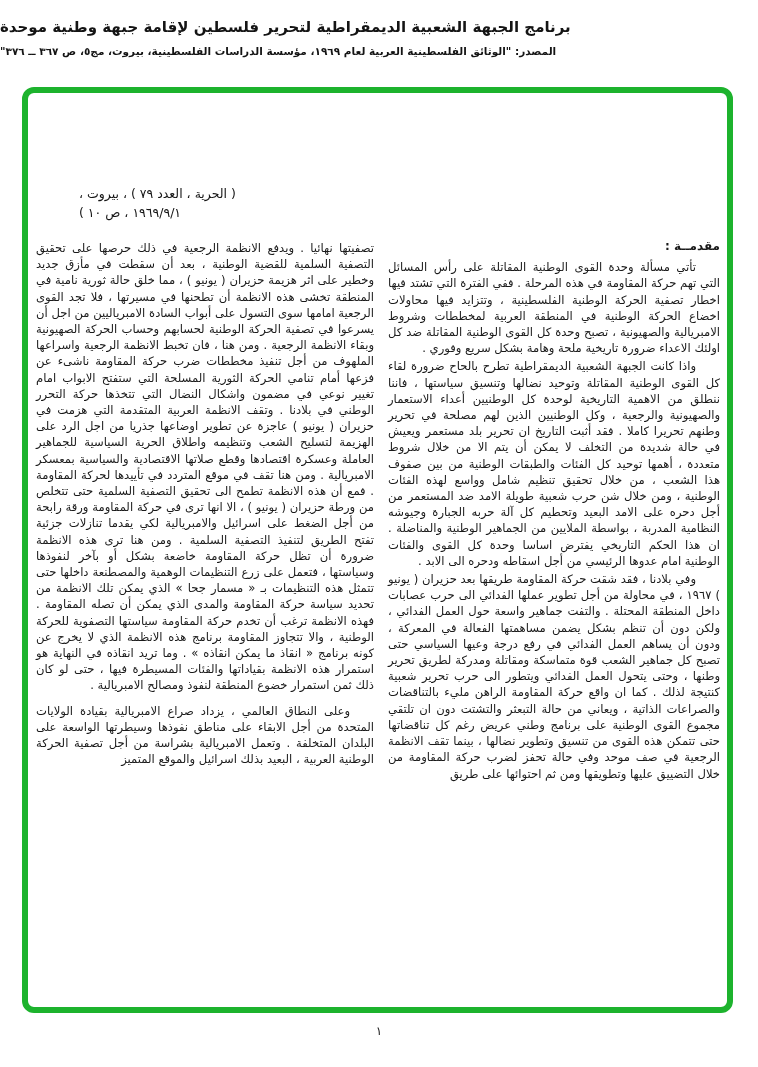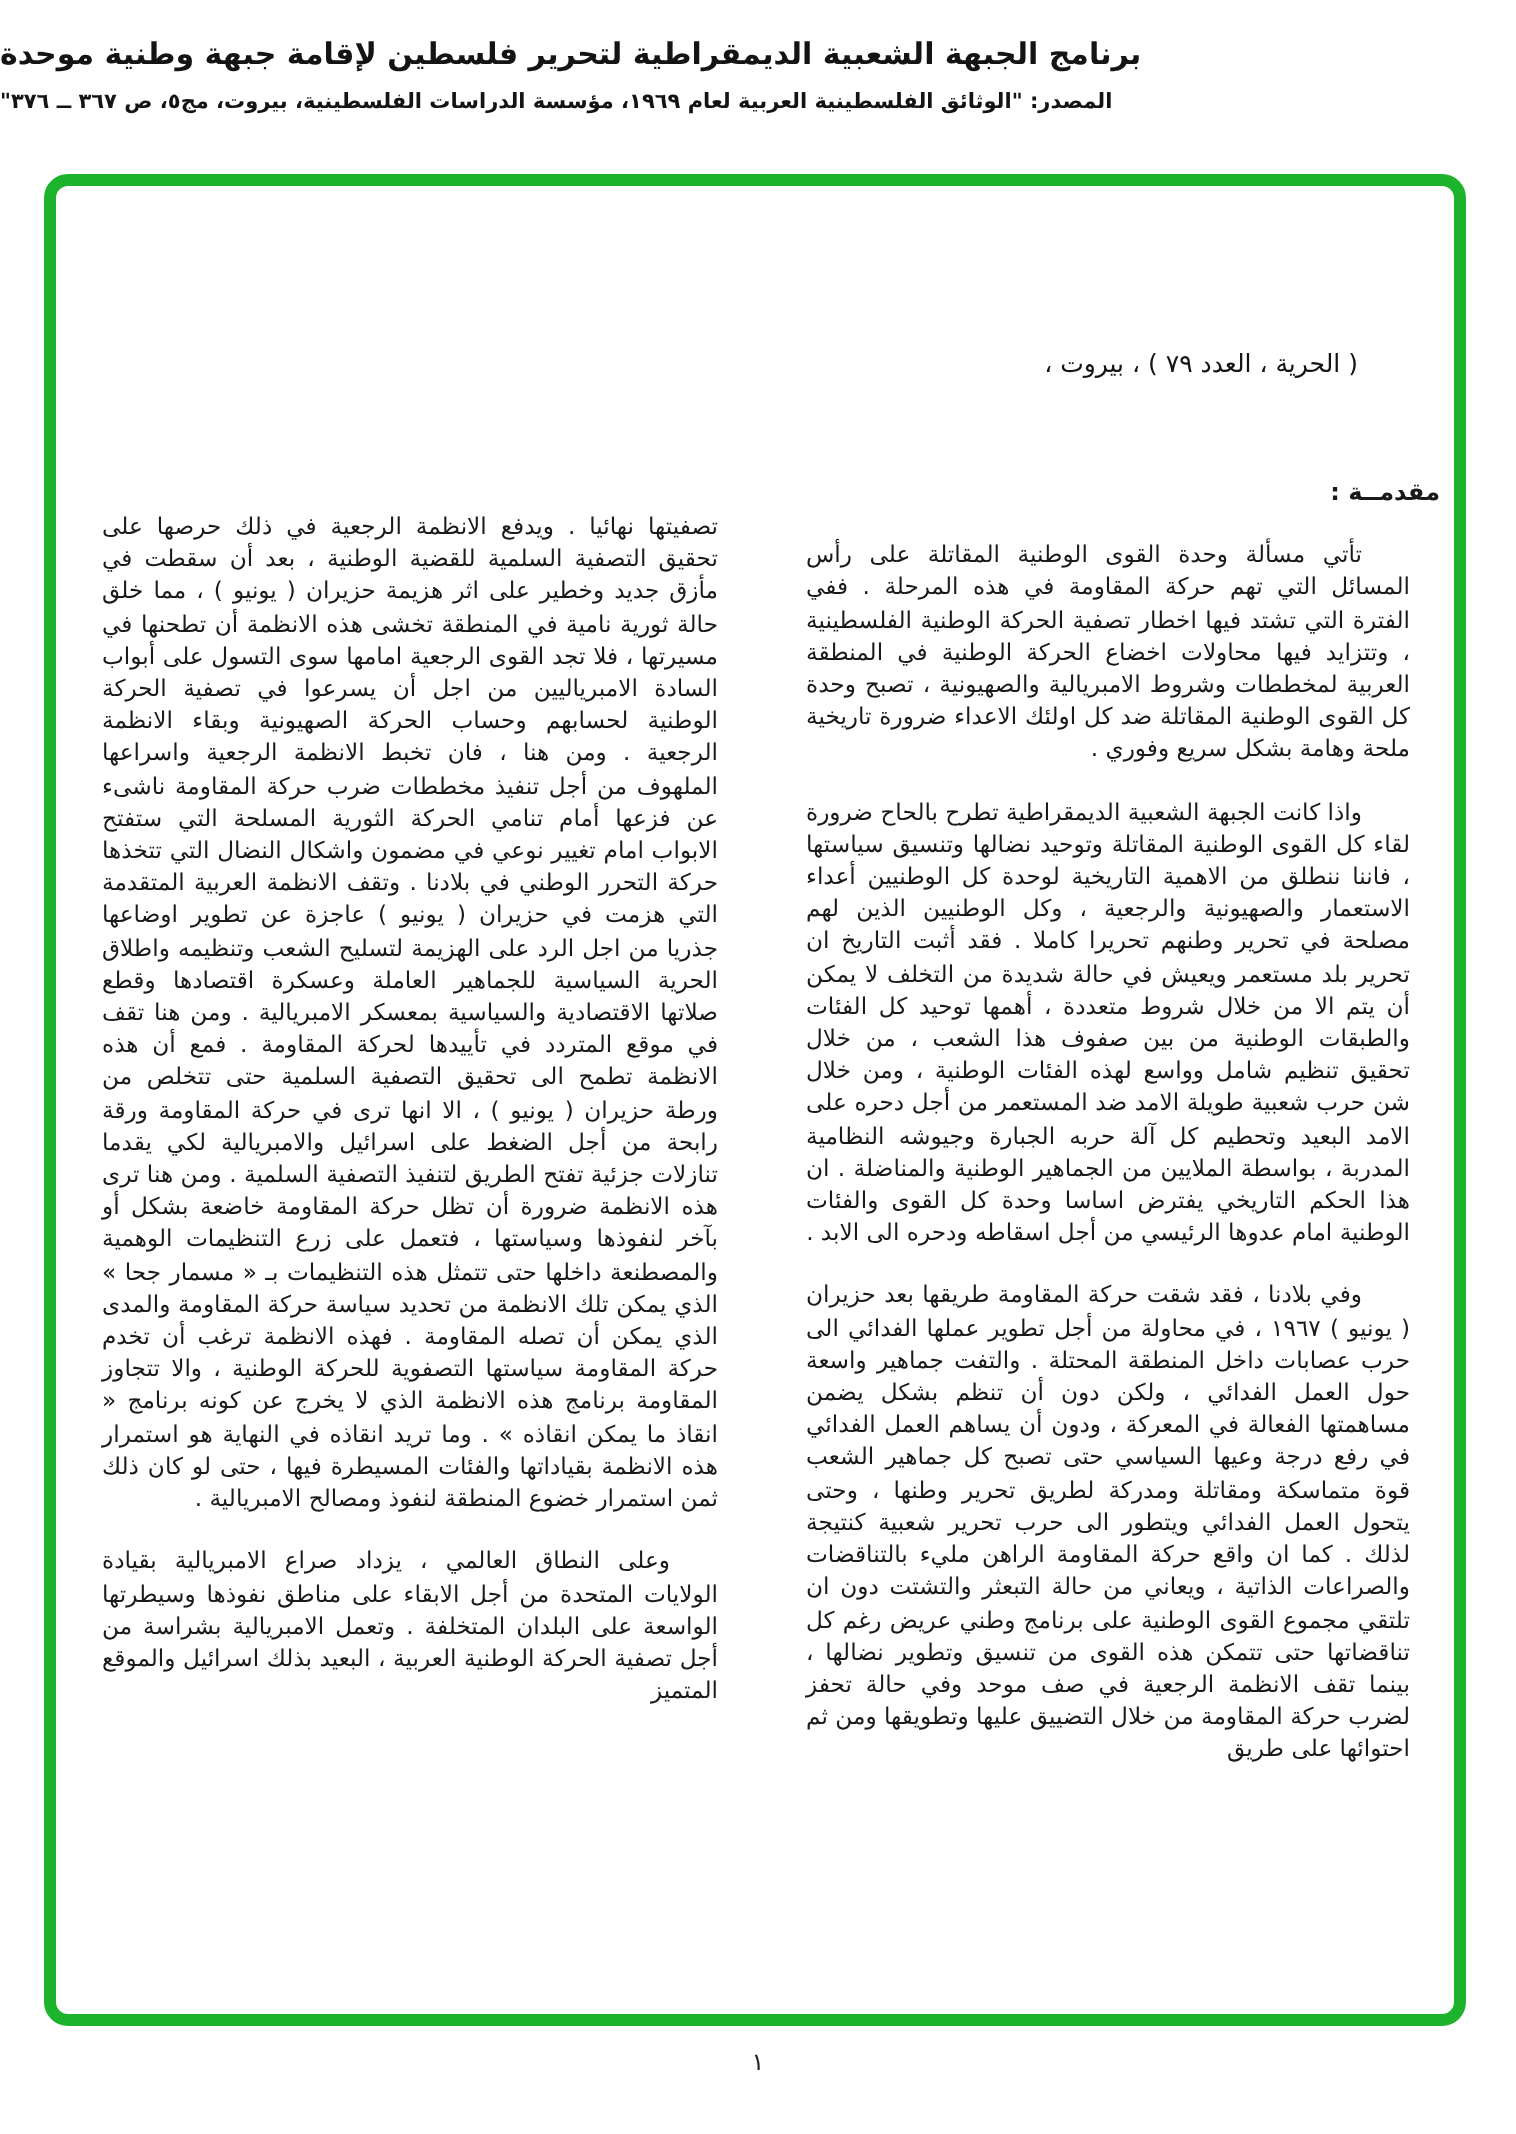--- a/index.html
+++ b/index.html
@@ -15,33 +15,33 @@
     position:absolute; left:22px; top:87px; width:711px; height:926px;
     box-sizing:border-box; border:6px solid #1db32d; border-radius:12px;
     background:transparent;
   }
 
   .doc-title {
     position:absolute; top:122px; left:79px; width:600px; text-align:center;
     direction:rtl; font-weight:bold; font-size:13.5px; line-height:20px;
   }
   .doc-citation {
-    position:absolute; top:172px; left:79px; width:600px; text-align:right;
+    position:absolute; top:184px; left:79px; width:600px; text-align:left;
     direction:rtl; font-size:12.5px; line-height:19px;
   }
 
   .col {
     position:absolute; direction:rtl; text-align:justify;
     font-size:11.6px; line-height:16.2px; color:#1a1a1a;
   }
   .col-right { left:388px; top:238px; width:332px; }
   .col-left  { left:36px;  top:240px; width:338px; }
 
   .sec-heading { font-weight:bold; font-size:12px; margin:0 0 5px 0; }
-  .para { margin:15px; }
+  .para { margin:0; }
   .para.indent { text-indent:24px; }
   .para + .para { margin-top:2px; }
   .para.gap { margin-top:9px; }
 
   .page-number { position:absolute; top:1024px; left:0; width:758px; text-align:center; font-size:12px; color:#222; }
 </style>
 </head>
 <body>
 
 <div class="page">
@@ -49,20 +49,21 @@
   <div class="top-header">
     <div class="header-title">برنامج الجبهة الشعبية الديمقراطية لتحرير فلسطين لإقامة جبهة وطنية موحدة</div>
     <div class="header-source">المصدر: "الوثائق الفلسطينية العربية لعام ١٩٦٩، مؤسسة الدراسات الفلسطينية، بيروت، مج٥، ص ٣٦٧ ــ ٣٧٦"</div>
   </div>
 
   <div class="frame" style="border-color: rgb(29, 179, 45);"></div>
 
 
   <div class="doc-citation">
     <div>( الحرية ، العدد ٧٩ ) ، بيروت ،</div>
+    <div>١٩٦٩/٩/١ ، ص ١٠ )</div>
   </div>
 
   <div class="col col-right">
     <h3 class="sec-heading">مقدمــة :</h3>
     <p class="para indent">تأتي مسألة وحدة القوى الوطنية المقاتلة على رأس المسائل التي تهم حركة المقاومة في هذه المرحلة . ففي الفترة التي تشتد فيها اخطار تصفية الحركة الوطنية الفلسطينية ، وتتزايد فيها محاولات اخضاع الحركة الوطنية في المنطقة العربية لمخططات وشروط الامبريالية والصهيونية ، تصبح وحدة كل القوى الوطنية المقاتلة ضد كل اولئك الاعداء ضرورة تاريخية ملحة وهامة بشكل سريع وفوري .</p>
     <p class="para indent">واذا كانت الجبهة الشعبية الديمقراطية تطرح بالحاح ضرورة لقاء كل القوى الوطنية المقاتلة وتوحيد نضالها وتنسيق سياستها ، فاننا ننطلق من الاهمية التاريخية لوحدة كل الوطنيين أعداء الاستعمار والصهيونية والرجعية ، وكل الوطنيين الذين لهم مصلحة في تحرير وطنهم تحريرا كاملا . فقد أثبت التاريخ ان تحرير بلد مستعمر ويعيش في حالة شديدة من التخلف لا يمكن أن يتم الا من خلال شروط متعددة ، أهمها توحيد كل الفئات والطبقات الوطنية من بين صفوف هذا الشعب ، من خلال تحقيق تنظيم شامل وواسع لهذه الفئات الوطنية ، ومن خلال شن حرب شعبية طويلة الامد ضد المستعمر من أجل دحره على الامد البعيد وتحطيم كل آلة حربه الجبارة وجيوشه النظامية المدربة ، بواسطة الملايين من الجماهير الوطنية والمناضلة . ان هذا الحكم التاريخي يفترض اساسا وحدة كل القوى والفئات الوطنية امام عدوها الرئيسي من أجل اسقاطه ودحره الى الابد .</p>
     <p class="para indent">وفي بلادنا ، فقد شقت حركة المقاومة طريقها بعد حزيران ( يونيو ) ١٩٦٧ ، في محاولة من أجل تطوير عملها الفدائي الى حرب عصابات داخل المنطقة المحتلة . والتفت جماهير واسعة حول العمل الفدائي ، ولكن دون أن تنظم بشكل يضمن مساهمتها الفعالة في المعركة ، ودون أن يساهم العمل الفدائي في رفع درجة وعيها السياسي حتى تصبح كل جماهير الشعب قوة متماسكة ومقاتلة ومدركة لطريق تحرير وطنها ، وحتى يتحول العمل الفدائي ويتطور الى حرب تحرير شعبية كنتيجة لذلك . كما ان واقع حركة المقاومة الراهن مليء بالتناقضات والصراعات الذاتية ، ويعاني من حالة التبعثر والتشتت دون ان تلتقي مجموع القوى الوطنية على برنامج وطني عريض رغم كل تناقضاتها حتى تتمكن هذه القوى من تنسيق وتطوير نضالها ، بينما تقف الانظمة الرجعية في صف موحد وفي حالة تحفز لضرب حركة المقاومة من خلال التضييق عليها وتطويقها ومن ثم احتوائها على طريق</p>
   </div>
 
   <div class="col col-left">

